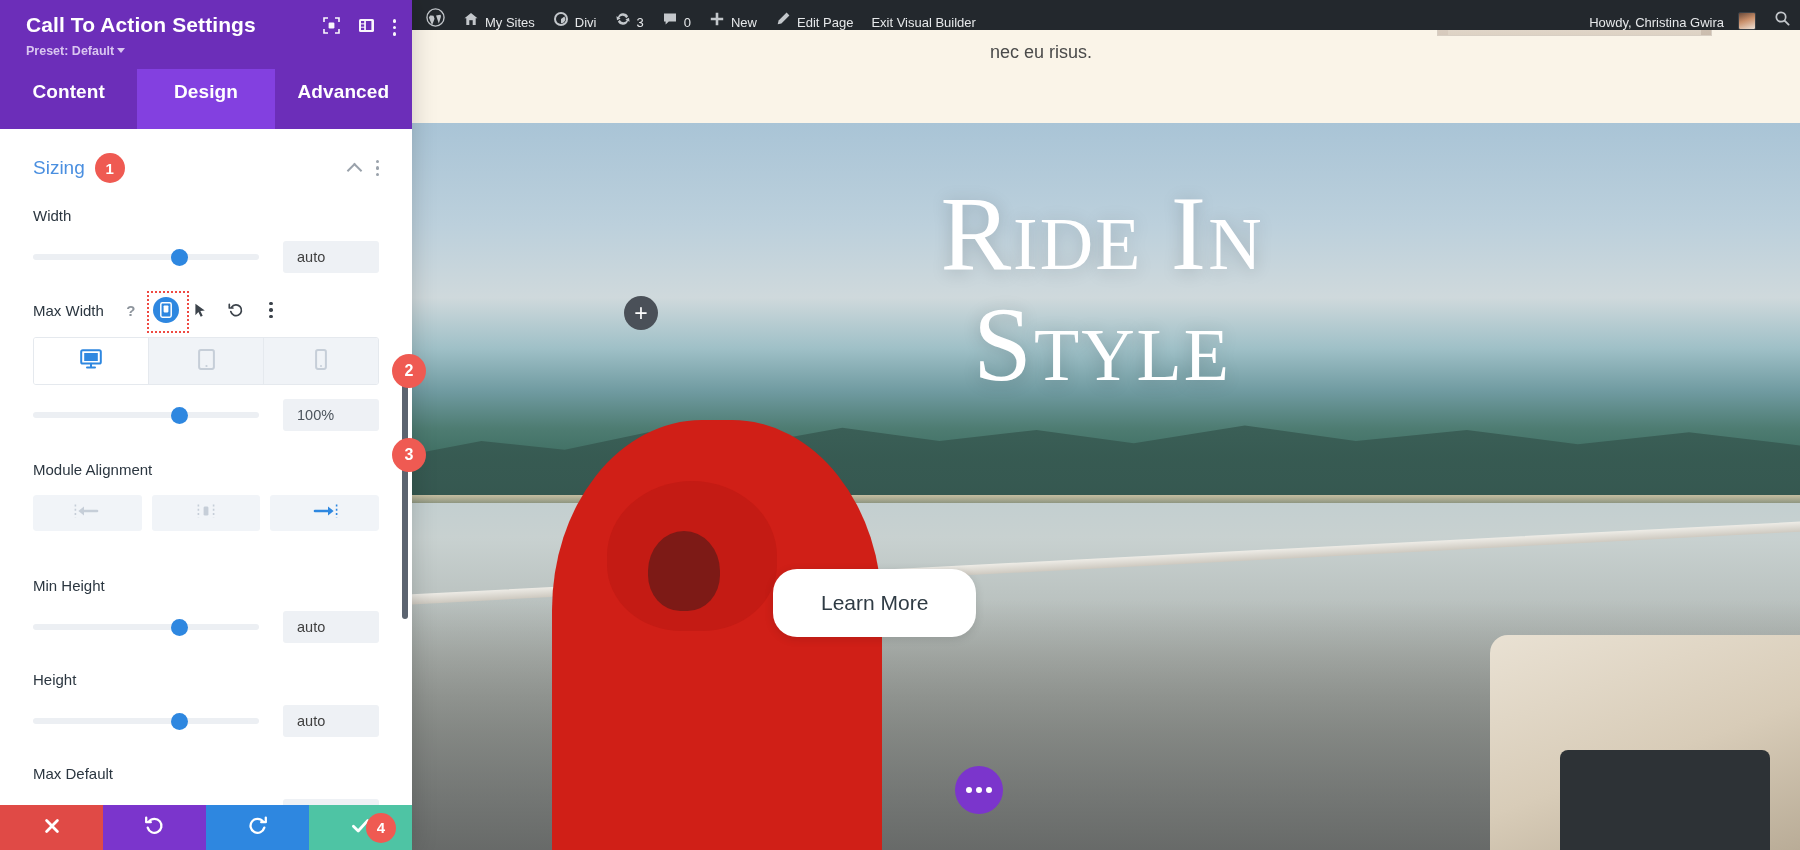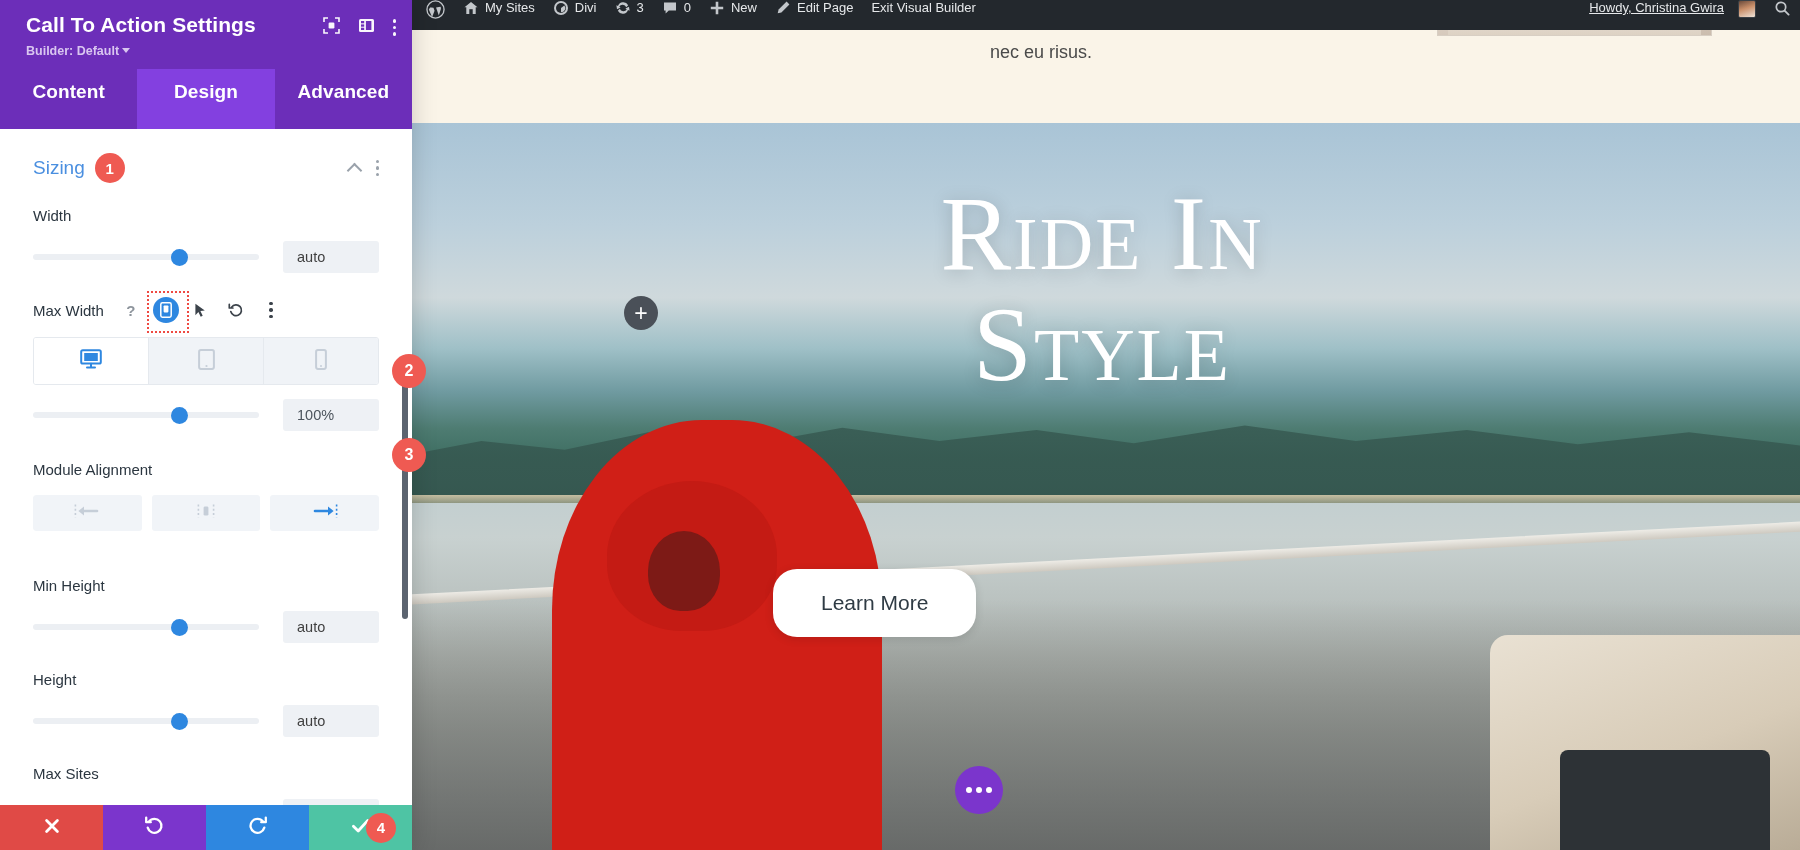--- a/index.html
+++ b/index.html
@@ -166,24 +166,24 @@
     font-size: 16px; font-weight: bold;
   }
 
   
   .adminbar {
     position: absolute; left: 412px; top: 0; right: 0; height: 30px;
     background: #23282d; display: flex; align-items: center;
     color: #e6e8ea; font-size: 13px; z-index: 30;
   }
   .ab-item {
-    display: flex; align-items: flex-start; gap: 6px;
+    display: flex; align-items: flex-end; gap: 6px;
     padding: 0 9px; height: 30px; cursor: pointer; white-space: nowrap;
   }
-  .ab-item:first-child { padding-left: 14px; text-decoration: underline; }
+  .ab-item:first-child { padding-left: 14px; }
   .ab-right { margin-left: auto; display: flex; align-items: center; }
   .ab-avatar {
     width: 18px; height: 18px; border-radius: 2px; margin-left: 8px;
     background: linear-gradient(160deg,#6b4a3a 0%,#c98f6a 45%,#efe3d8 100%);
     border: 1px solid #3a4046; flex: none;
   }
 
   
   .canvas {
     position: absolute; left: 412px; top: 30px; right: 0; bottom: 0;
@@ -460,21 +460,21 @@
               </svg>
           </span>
           <span class="head-icon dots-v" style="gap:3px;">
             <i style="background:#fff"></i>
               <i style="background:#fff"></i>
               <i style="background:#fff"></i>
           </span>
         </div>
       </div>
       <div class="panel-preset">
-        <span>Builder: Default</span><span class="caret-dn"></span>
+        <span>Preset: Default</span><span class="caret-dn"></span>
       </div>
     </div>
 
     <div class="tabs">
       <div class="tab">Content</div>
       <div class="tab active">Design</div>
       <div class="tab">Advanced</div>
     </div>
 
     <div class="panel-body">
@@ -629,21 +629,21 @@
           <div class="slider">
             <div class="slider-track"></div>
             <div class="slider-knob" style="left:61%"></div>
           </div>
           <div class="val-box placeholder">auto</div>
         </div>
       </div>
 
       <div class="field" style="padding-top:24px;">
         <div class="field-label-row">
-          <div class="field-label">Max Sites</div>
+          <div class="field-label">Max Default</div>
         </div>
         <div class="slider-row">
           <div class="slider">
             <div class="slider-track"></div>
             <div class="slider-knob" style="left:61%"></div>
           </div>
           <div class="val-box placeholder">none</div>
         </div>
       </div>
 

